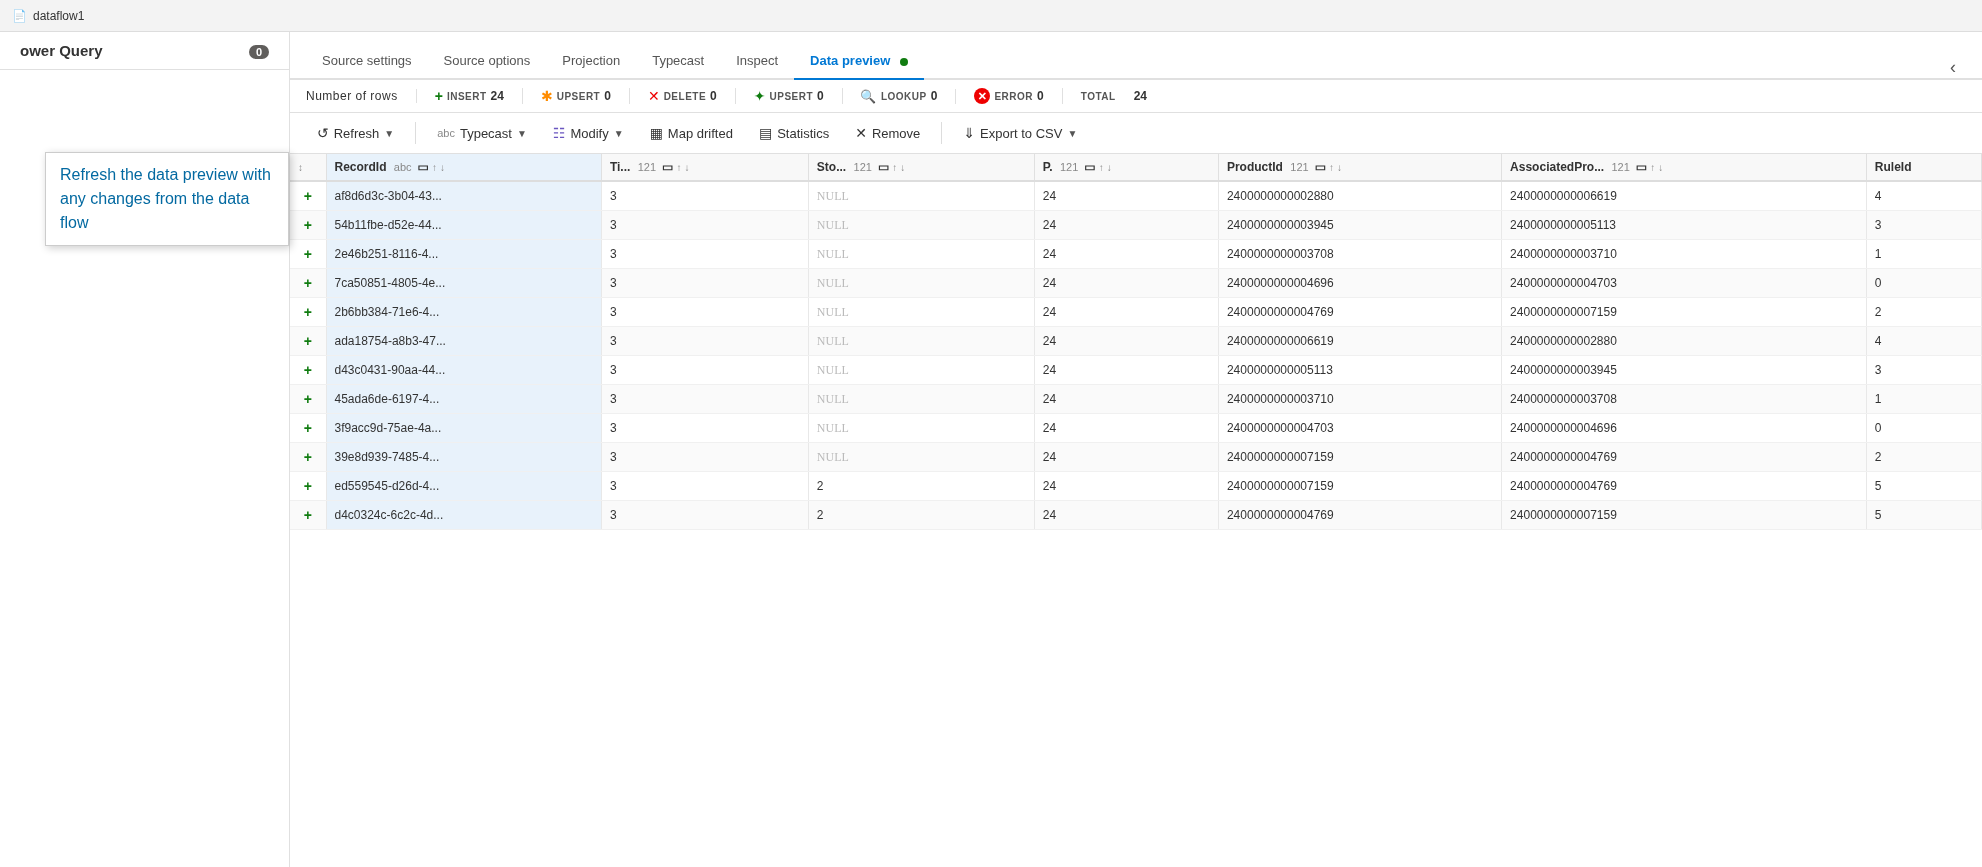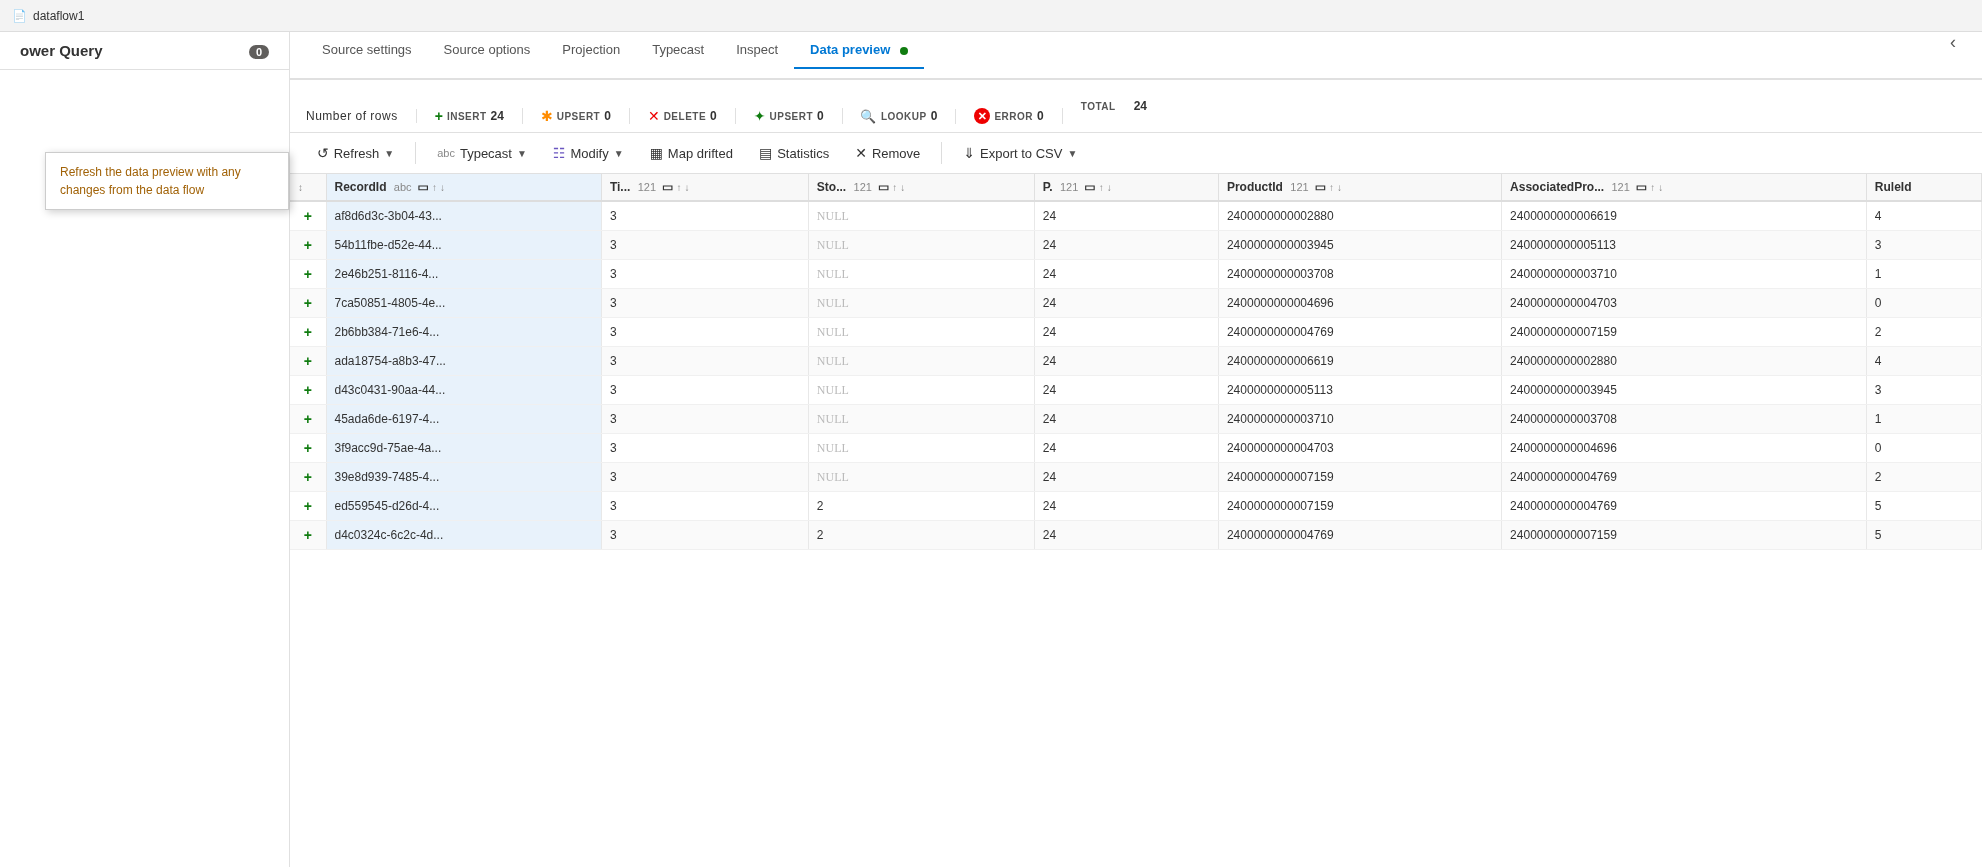--- a/index.html
+++ b/index.html
@@ -50,39 +50,39 @@
 
     
     .tooltip-box {
       position: absolute;
       top: 120px;
       left: 45px;
       background: white;
       border: 1px solid #ccc;
       box-shadow: 2px 2px 8px rgba(0,0,0,0.2);
       padding: 10px 14px;
-      font-size: 12px;
-      color: #a16207;
+      font-size: 16px;
+      color: #0369a1;
       max-width: 260px;
       line-height: 1.5;
       z-index: 100;
     }
 
     
     .content-area {
       flex: 1;
       display: flex;
       flex-direction: column;
       overflow: hidden;
     }
 
     
     .tabs-bar {
       display: flex;
-      align-items: flex-start;
+      align-items: flex-end;
       padding: 0 16px;
       border-bottom: 2px solid #e0e0e0;
       background: #fff;
       height: 48px;
     }
     .tab-item {
       padding: 10px 16px;
       font-size: 13px;
       color: #555;
       cursor: pointer;
@@ -114,21 +114,20 @@
       background: #fff;
       gap: 0;
       font-size: 12px;
     }
     .stat-item {
       display: flex;
       align-items: center;
       gap: 4px;
       padding: 0 18px;
       border-right: 1px solid #e0e0e0;
-      margin-top: 20px;
     }
     .stat-item:first-child { padding-left: 0; }
     .stat-label { color: #555; font-size: 10px; font-weight: 600; letter-spacing: 0.5px; }
     .stat-label.number-of-rows { color: #333; font-weight: 400; font-size: 12px; }
     .stat-icon-insert { color: #107c10; font-size: 14px; font-weight: bold; }
     .stat-icon-update { color: #ff8c00; font-size: 14px; }
     .stat-icon-delete { color: #e00; font-size: 14px; }
     .stat-icon-upsert { color: #107c10; font-size: 14px; }
     .stat-icon-lookup { color: #555; font-size: 13px; }
     .stat-icon-error { color: #e00; font-size: 14px; }

